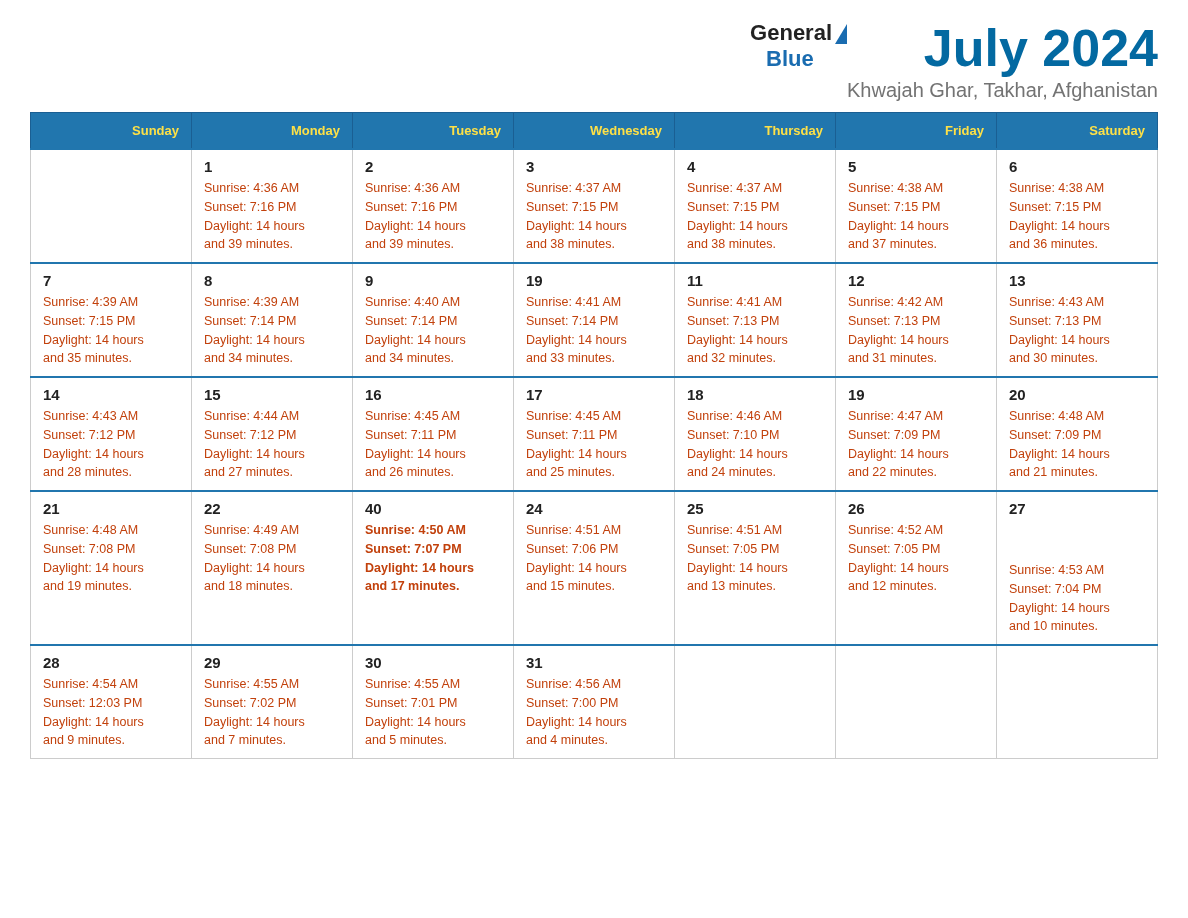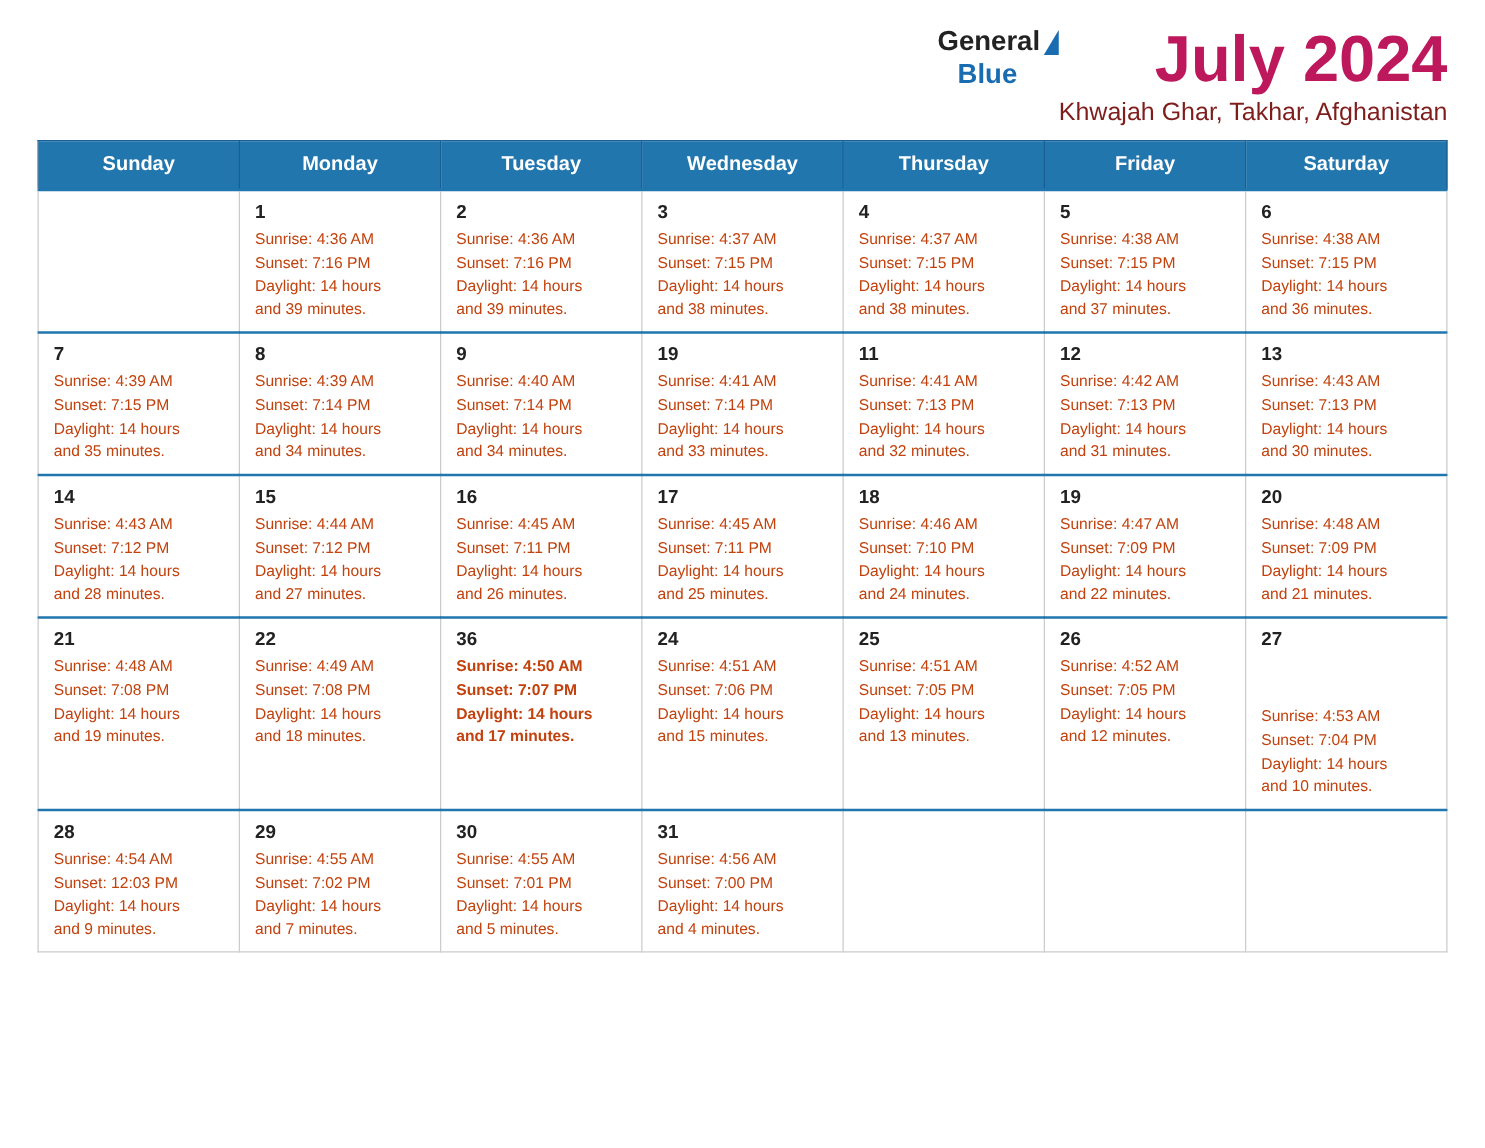--- a/index.html
+++ b/index.html
@@ -31,40 +31,40 @@
       font-size: 22px;
       font-weight: bold;
       color: #1a6cb0;
     }
     .title-area {
       text-align: right;
     }
     .title-area h1 {
       font-size: 52px;
       font-weight: bold;
-      color: #be185d;
+      color: #0369a1;
       line-height: 1.1;
     }
     .title-area h2 {
       font-size: 20px;
       font-weight: normal;
-      color: #7f1d1d;
+      color: #737373;
       margin-top: 2px;
     }
     table {
       width: 100%;
       border-collapse: collapse;
       margin-top: 10px;
     }
     thead tr th {
       background-color: #2176ae;
-      color: #ffffff;
+      color: #fde047;
       padding: 10px 12px;
-      text-align: center;
-      font-size: 16px;
+      text-align: right;
+      font-size: 13px;
       font-weight: bold;
       border: 1px solid #1a5f93;
     }
     tbody tr td {
       vertical-align: top;
       padding: 8px 12px;
       border-left: 1px solid #ccc;
       border-right: 1px solid #ccc;
       border-bottom: none;
       border-top: none;
@@ -281,21 +281,21 @@
 and 19 minutes.</div>
         </td>
         <td>
           <span class="day-num">22</span>
           <div class="day-info" style="white-space: pre-line;">Sunrise: 4:49 AM
 Sunset: 7:08 PM
 Daylight: 14 hours
 and 18 minutes.</div>
         </td>
         <td>
-          <span class="day-num">36</span>
+          <span class="day-num">40</span>
           <div class="day-info" style="white-space: pre-line; font-weight: bold;">Sunrise: 4:50 AM
 Sunset: 7:07 PM
 Daylight: 14 hours
 and 17 minutes.</div>
         </td>
         <td>
           <span class="day-num">24</span>
           <div class="day-info" style="white-space: pre-line;">Sunrise: 4:51 AM
 Sunset: 7:06 PM
 Daylight: 14 hours

